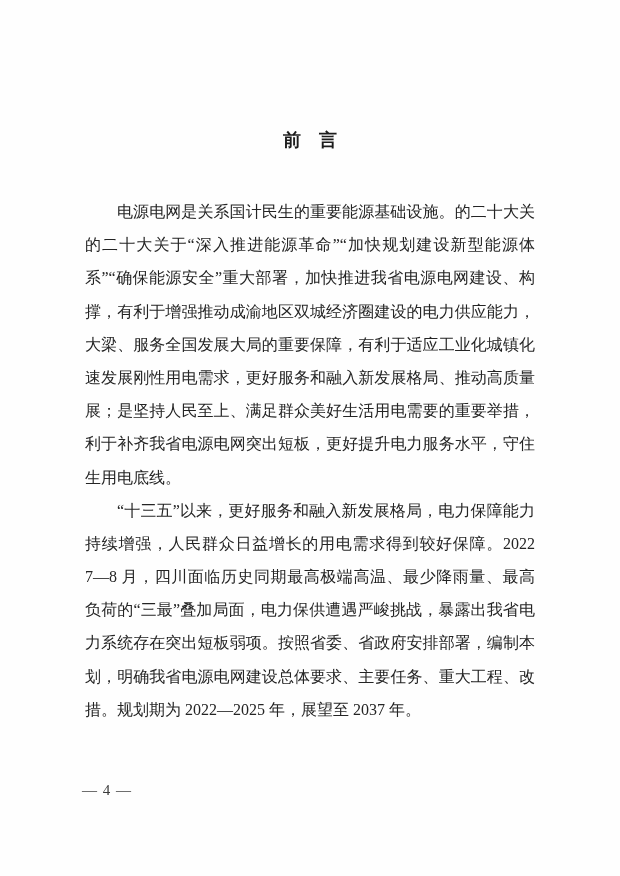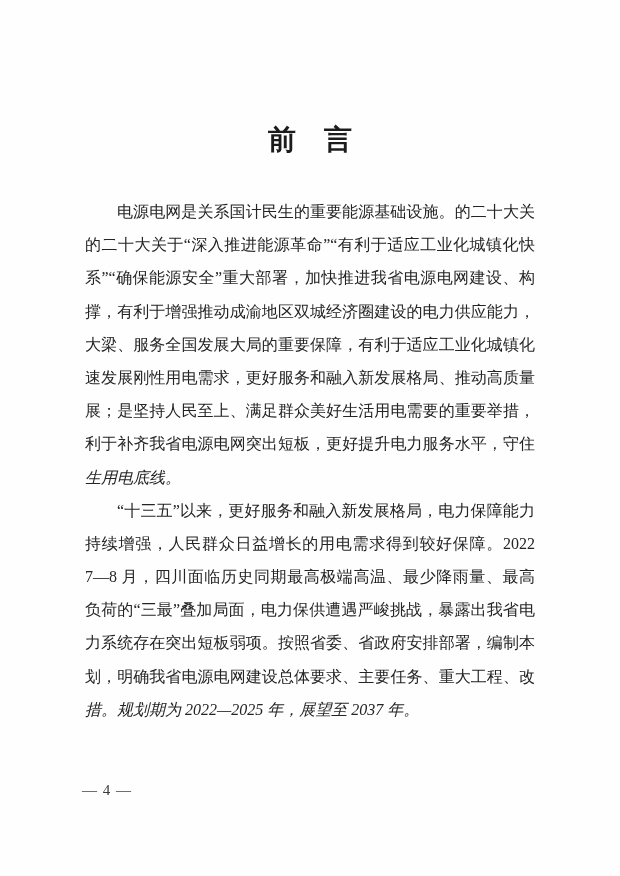--- a/index.html
+++ b/index.html
@@ -16,21 +16,21 @@
     font-family: "Liberation Serif", "DejaVu Serif", serif;
     color: #242424;
   }
   .doc-title {
     position: absolute;
     top: 124px;
     left: 0;
     width: 100%;
     margin: 0;
     text-align: center;
-    font-size: 28px;
+    font-size: 18px;
     line-height: 32px;
     font-weight: 700;
     color: #1c1c1c;
   }
   .body-text {
     position: absolute;
     top: 195px;
     left: 85px;
     width: 450px;
   }
@@ -43,42 +43,41 @@
     text-align: justify;
     text-align-last: justify;
     overflow: hidden;
   }
   .line.indent {
     text-indent: 2em;
   }
   .line.last {
     text-align: right;
     text-align-last: left;
-    font-style: italic;
   }
   .page-number {
     position: absolute;
     top: 781px;
     left: 82px;
     font-size: 15px;
     line-height: 18px;
     letter-spacing: 1px;
     color: #3a3a3a;
   }
 </style>
 </head>
 <body>
 
 <div class="sheet">
 
   <h1 class="doc-title">前　言</h1>
 
   <div class="body-text">
     <p class="line indent">电源电网是关系国计民生的重要能源基础设施。的二十大关于</p>
-    <p class="line">的二十大关于“深入推进能源革命”“有利于适应工业化城镇化快</p>
+    <p class="line">的二十大关于“深入推进能源革命”“加快规划建设新型能源体</p>
     <p class="line">系”“确保能源安全”重大部署，加快推进我省电源电网建设、构建</p>
     <p class="line">撑，有利于增强推动成渝地区双城经济圈建设的电力供应能力，更</p>
     <p class="line">大梁、服务全国发展大局的重要保障，有利于适应工业化城镇化快</p>
     <p class="line">速发展刚性用电需求，更好服务和融入新发展格局、推动高质量发</p>
     <p class="line">展；是坚持人民至上、满足群众美好生活用电需要的重要举措，有</p>
     <p class="line">利于补齐我省电源电网突出短板，更好提升电力服务水平，守住民</p>
     <p class="line last">生用电底线。</p>
 
     <p class="line indent">“十三五”以来，更好服务和融入新发展格局，电力保障能力</p>
     <p class="line">持续增强，人民群众日益增长的用电需求得到较好保障。2022 年</p>

